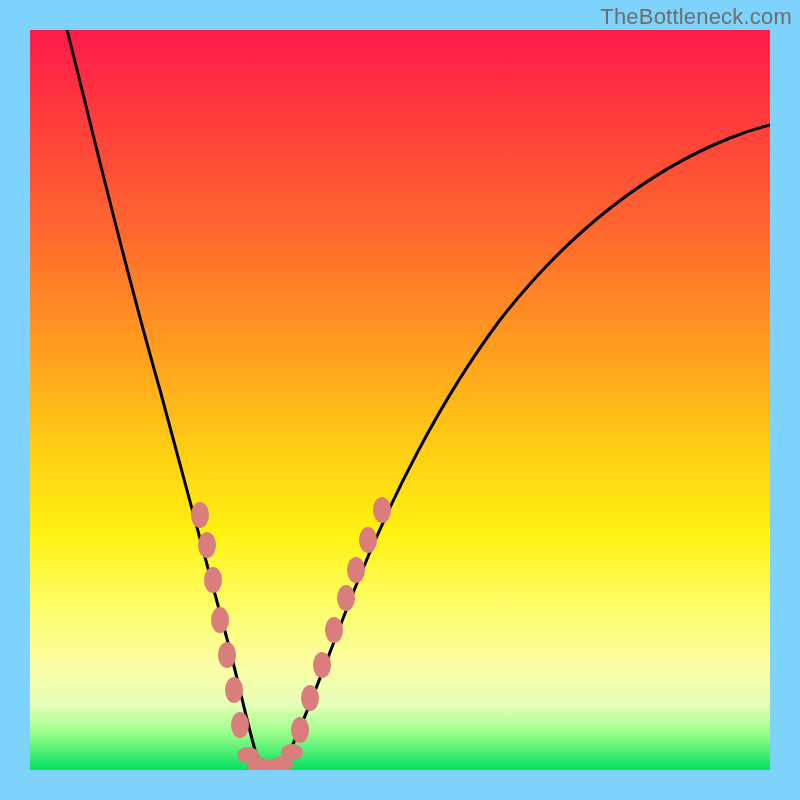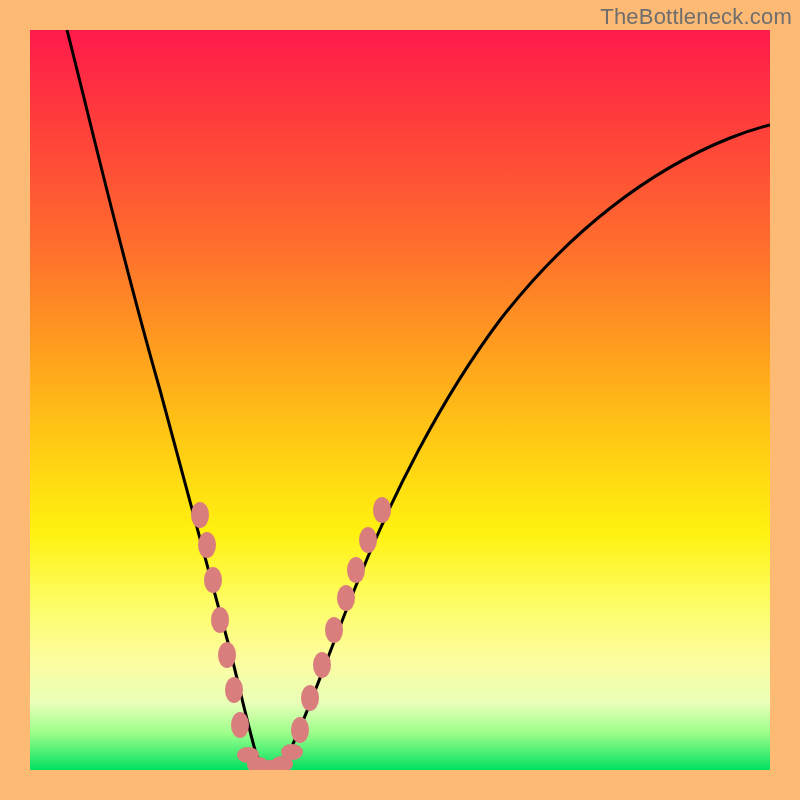--- a/index.html
+++ b/index.html
@@ -10,21 +10,21 @@
     background: #000;
     overflow: hidden;
     font-family: Arial, Helvetica, sans-serif;
   }
   .frame {
     position: absolute;
     left: 0;
     top: 0;
     width: 800px;
     height: 800px;
-    background: #fdba74;
+    background: #7dd3fc;
   }
   .plot {
     position: absolute;
     left: 30px;
     top: 30px;
     width: 740px;
     height: 740px;
     background: linear-gradient(
       to bottom,
       #ff1a4b 0%,

